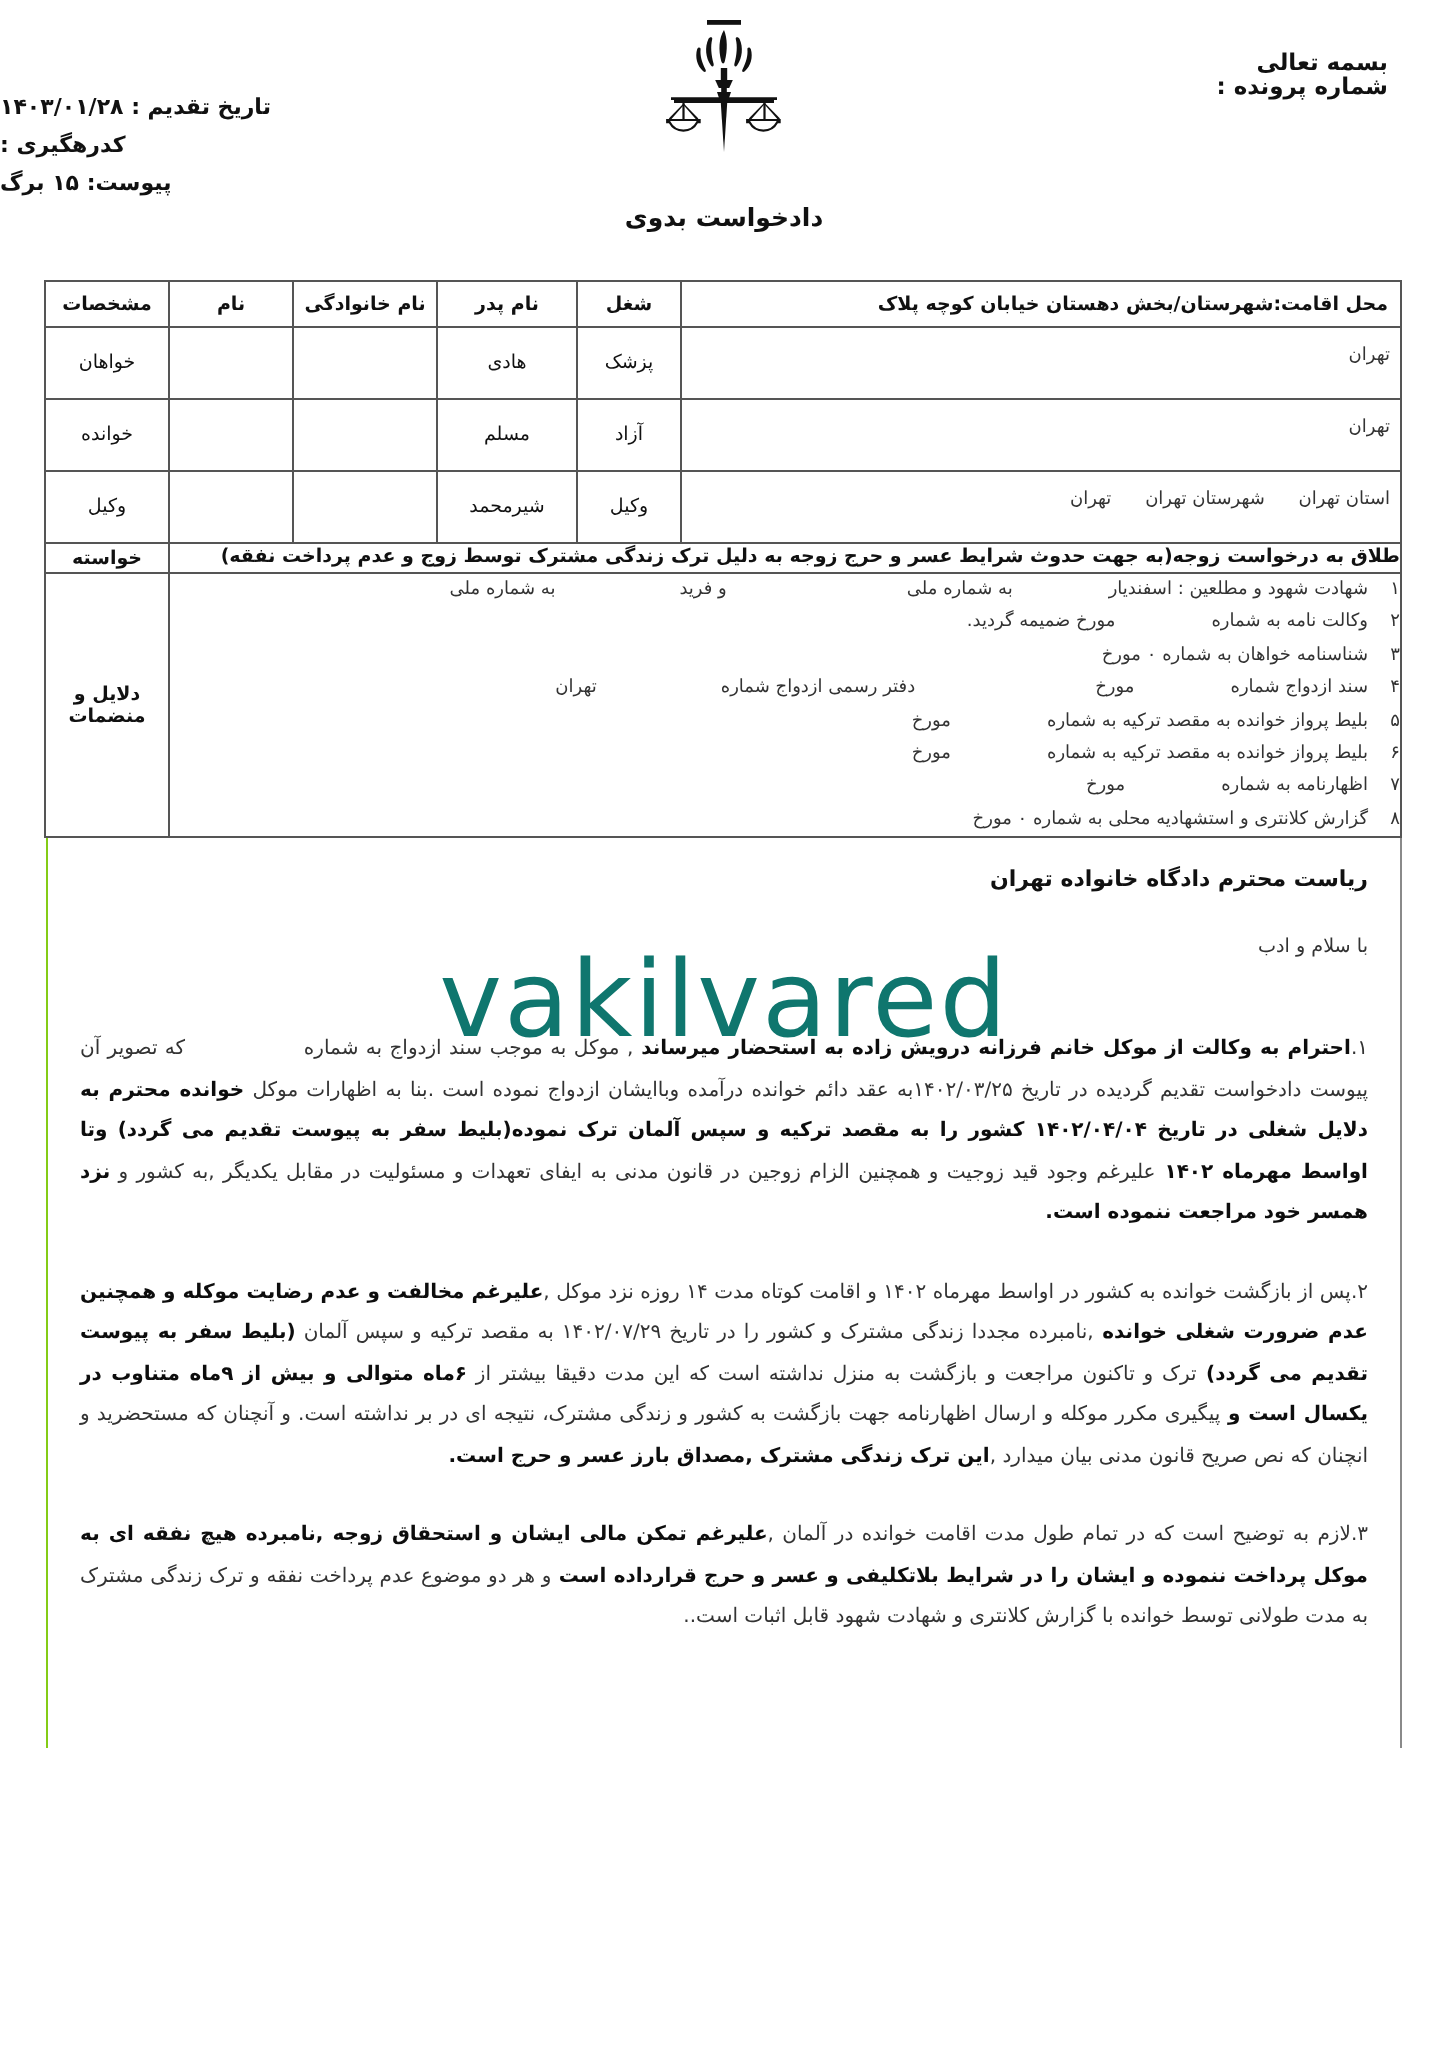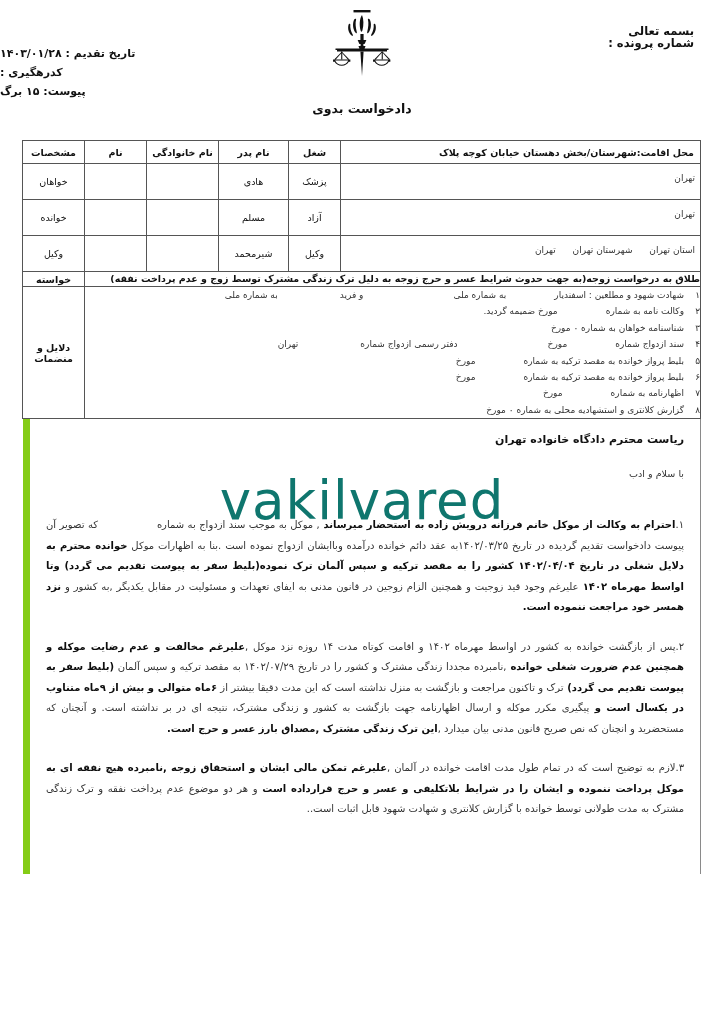--- a/index.html
+++ b/index.html
@@ -191,21 +191,21 @@
   .ev-gap1 { display: inline-block; width: 44px; }
   .ev-gap2 { display: inline-block; width: 86px; }
   .ev-gap3 { display: inline-block; width: 58px; }
 
   
   .bodybox {
     position: relative;
     margin: 0 auto;
     width: 678px;
     border-right: 1px solid #8a8a8a;
-    border-left: 7px solid #84cc16;
+    border-left: 1px solid #84cc16;
     border-top: none;
     border-bottom: none;
     min-height: 455px;
     box-sizing: border-box;
     padding: 14px 16px 10px 16px;
     z-index: 2;
     background: transparent;
   }
   .addressee {
     font-size: 11px;

